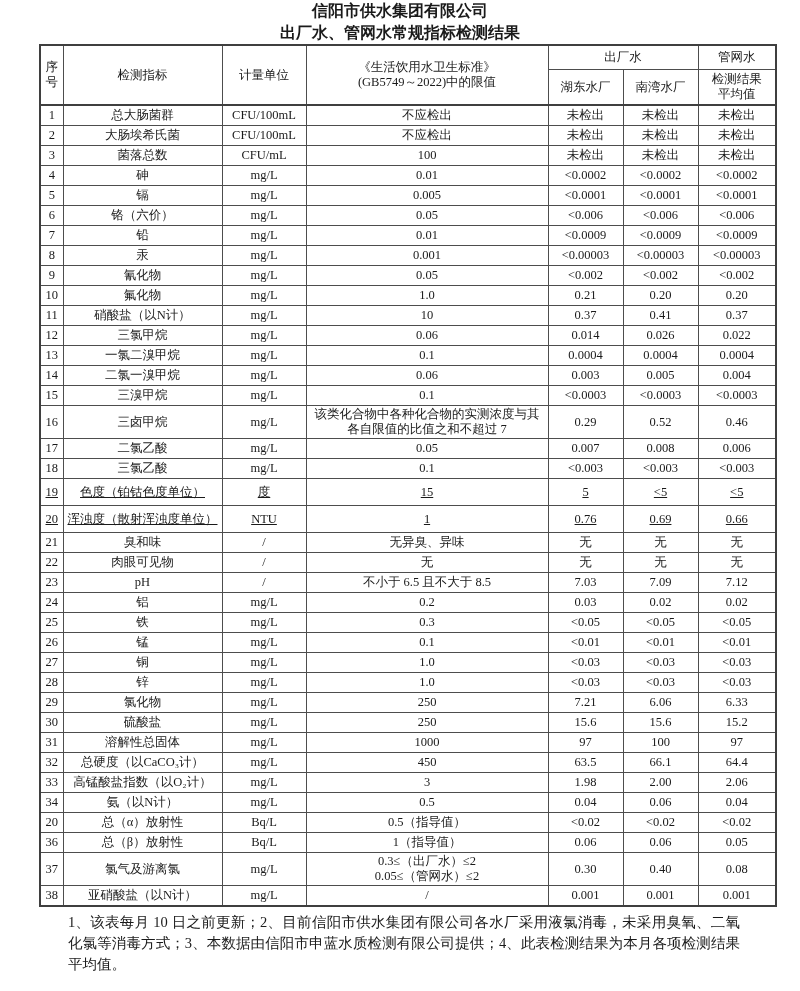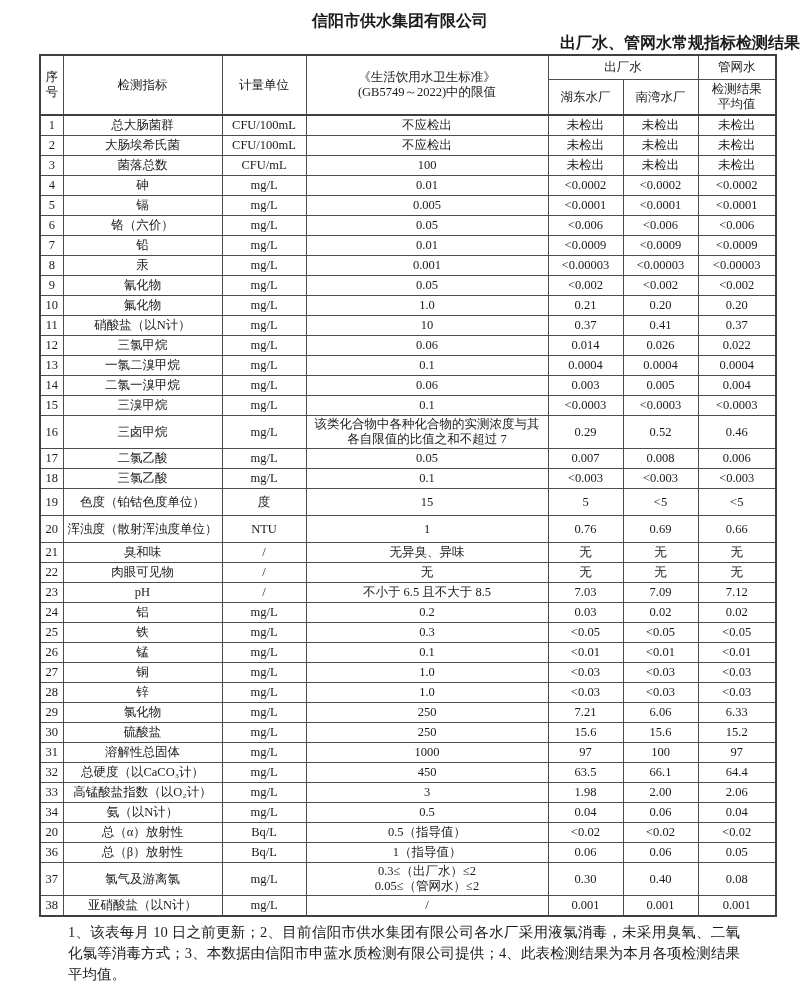--- a/index.html
+++ b/index.html
@@ -11,32 +11,30 @@
   }
   .page {
     position: relative;
     width: 800px;
     height: 991px;
     background: #ffffff;
     overflow: hidden;
   }
   .title-block {
     text-align: center;
-    padding-top: 10px;
   }
   .doc-title {
     font-size: 16px;
     font-weight: bold;
     line-height: 22px;
   }
   .doc-subtitle {
     font-size: 16px;
     font-weight: bold;
     line-height: 22px;
-    text-align: right;
   }
   .sample-time {
     margin: 2px 0 3px 68px;
     font-size: 14.5px;
     font-weight: bold;
     line-height: 20px;
   }
   table.report {
     border-collapse: collapse;
     table-layout: fixed;
@@ -54,21 +52,21 @@
     line-height: 15px;
     font-weight: normal;
     overflow: hidden;
   }
   thead tr.h1 th { height: 21px; }
   thead tr.h2 th { height: 32px; }
   thead { border-bottom: 2px solid #3f3f3f; }
   tbody td { height: 17px; }
   .pre-line { white-space: pre-line; }
   td.cell-limit { white-space: pre-line; margin-top: 48px; }
-  tr.tall td { height: 24px; }
+  tr.tall td { height: 24px; text-decoration: underline; }
   .footnote {
     margin: 5px 25px 0 68px;
     width: 672px;
     font-size: 14.5px;
     line-height: 21px;
     text-align: justify;
   }
 </style>
 </head>
 <body>

